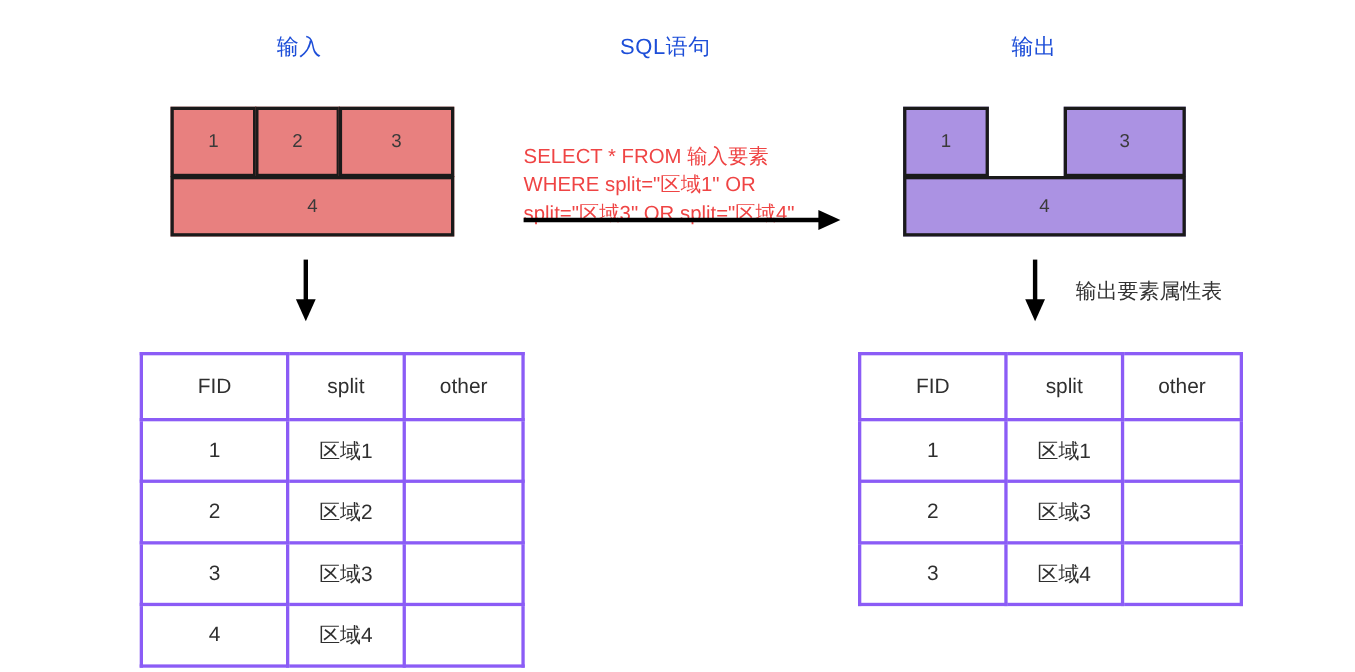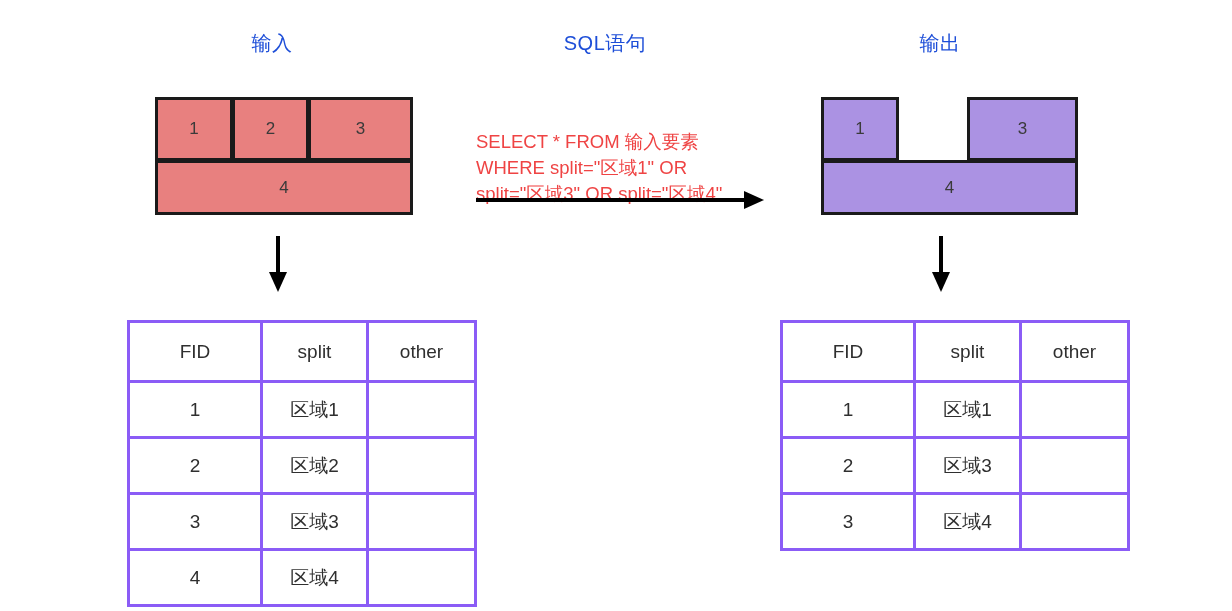--- a/index.html
+++ b/index.html
@@ -154,20 +154,21 @@
 
   <svg class="arrow-svg" id="arrow-down-left" width="24" height="60" viewBox="0 0 24 60">
     <line x1="12" y1="2" x2="12" y2="40" stroke="#000000" stroke-width="4"></line>
     <polygon points="3,38 21,38 12,58" fill="#000000"></polygon>
   </svg>
 
   <svg class="arrow-svg" id="arrow-down-right" width="24" height="60" viewBox="0 0 24 60">
     <line x1="12" y1="2" x2="12" y2="40" stroke="#000000" stroke-width="4"></line>
     <polygon points="3,38 21,38 12,58" fill="#000000"></polygon>
   </svg>
+  <div class="arrow-label" id="label-output-table">输出要素属性表</div>
 
   <table class="attr-table" id="table-input">
     <thead>
       <tr>
         <th class="c-fid">FID</th>
         <th class="c-split">split</th>
         <th class="c-other">other</th>
       </tr>
     </thead>
     <tbody>

